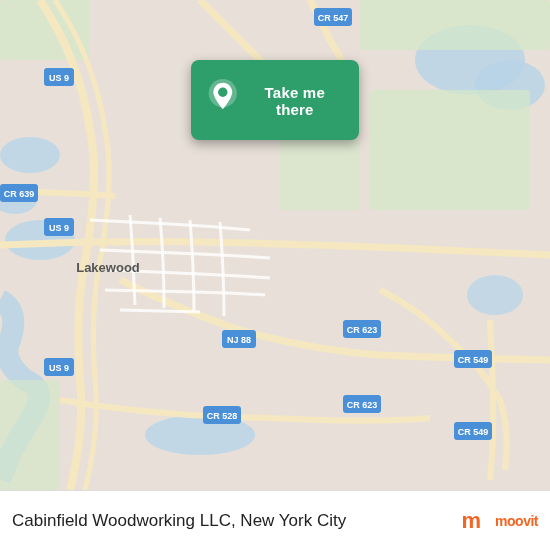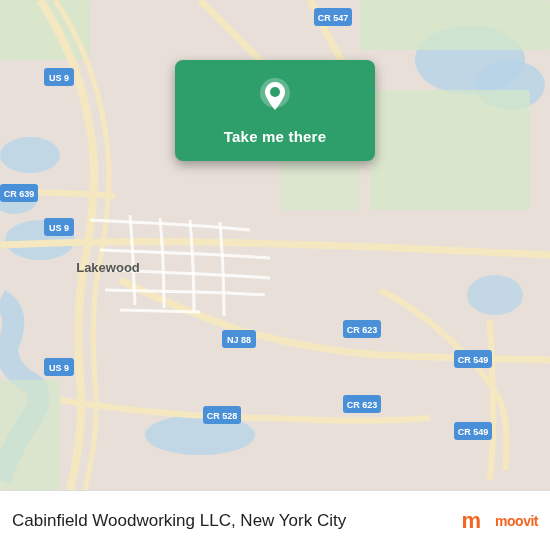--- a/index.html
+++ b/index.html
@@ -27,26 +27,26 @@
       position: absolute;
       top: 0; left: 0;
     }
 
     
     #popup-card {
       position: absolute;
       top: 60px;
       left: 50%;
       transform: translateX(-50%);
-      width: 200px;
+      width: 168px;
       background: #2e9e6b;
       border-radius: 8px;
       padding: 16px 12px 14px;
       display: flex;
-      flex-direction: column;
+      flex-direction: row;
       align-items: center;
       box-shadow: 0 4px 12px rgba(0,0,0,0.35);
     }
 
     #popup-pin-icon {
       width: 42px;
       height: 42px;
       margin-bottom: 8px;
     }
 

